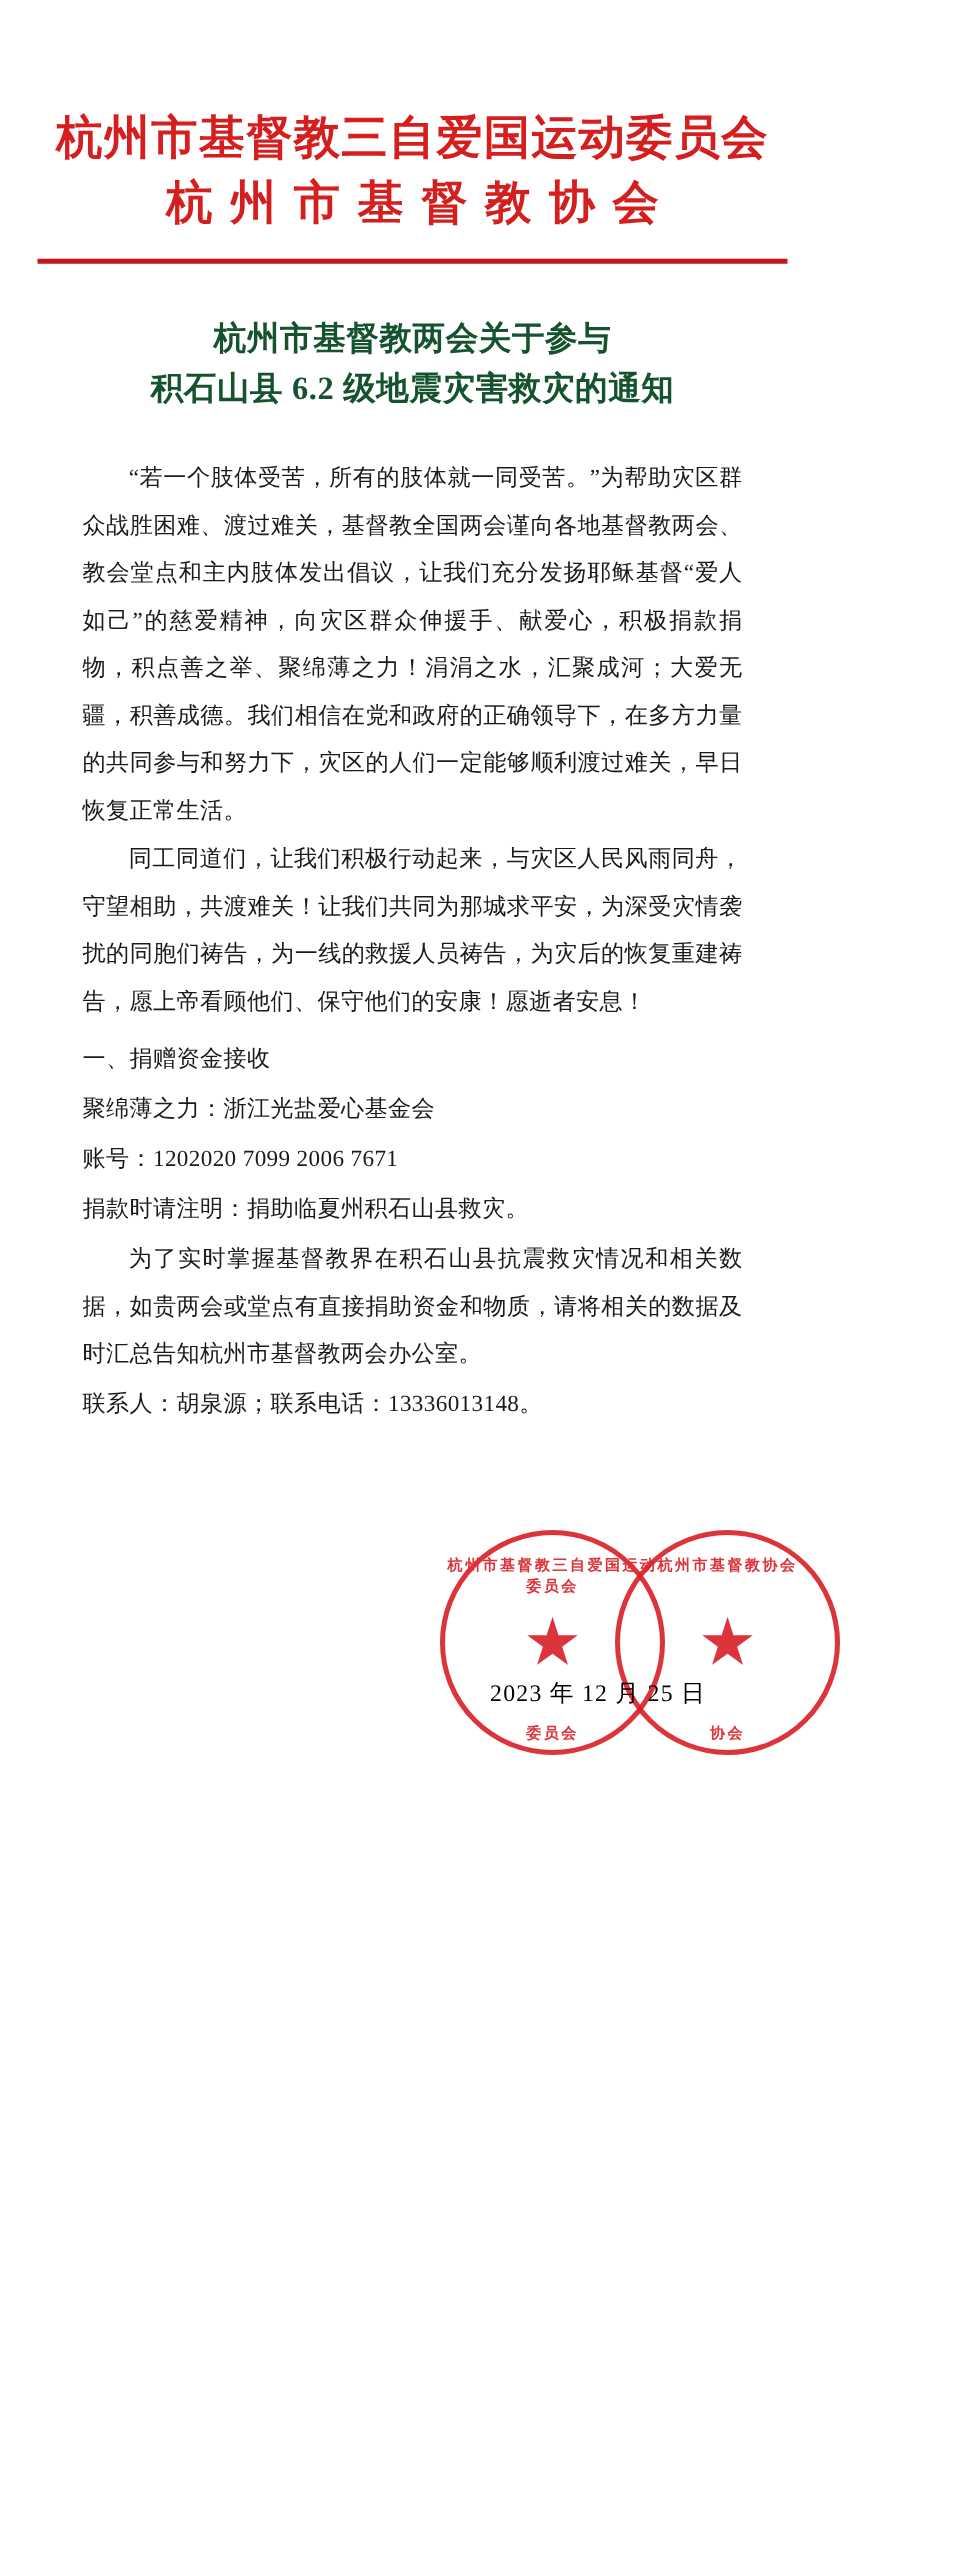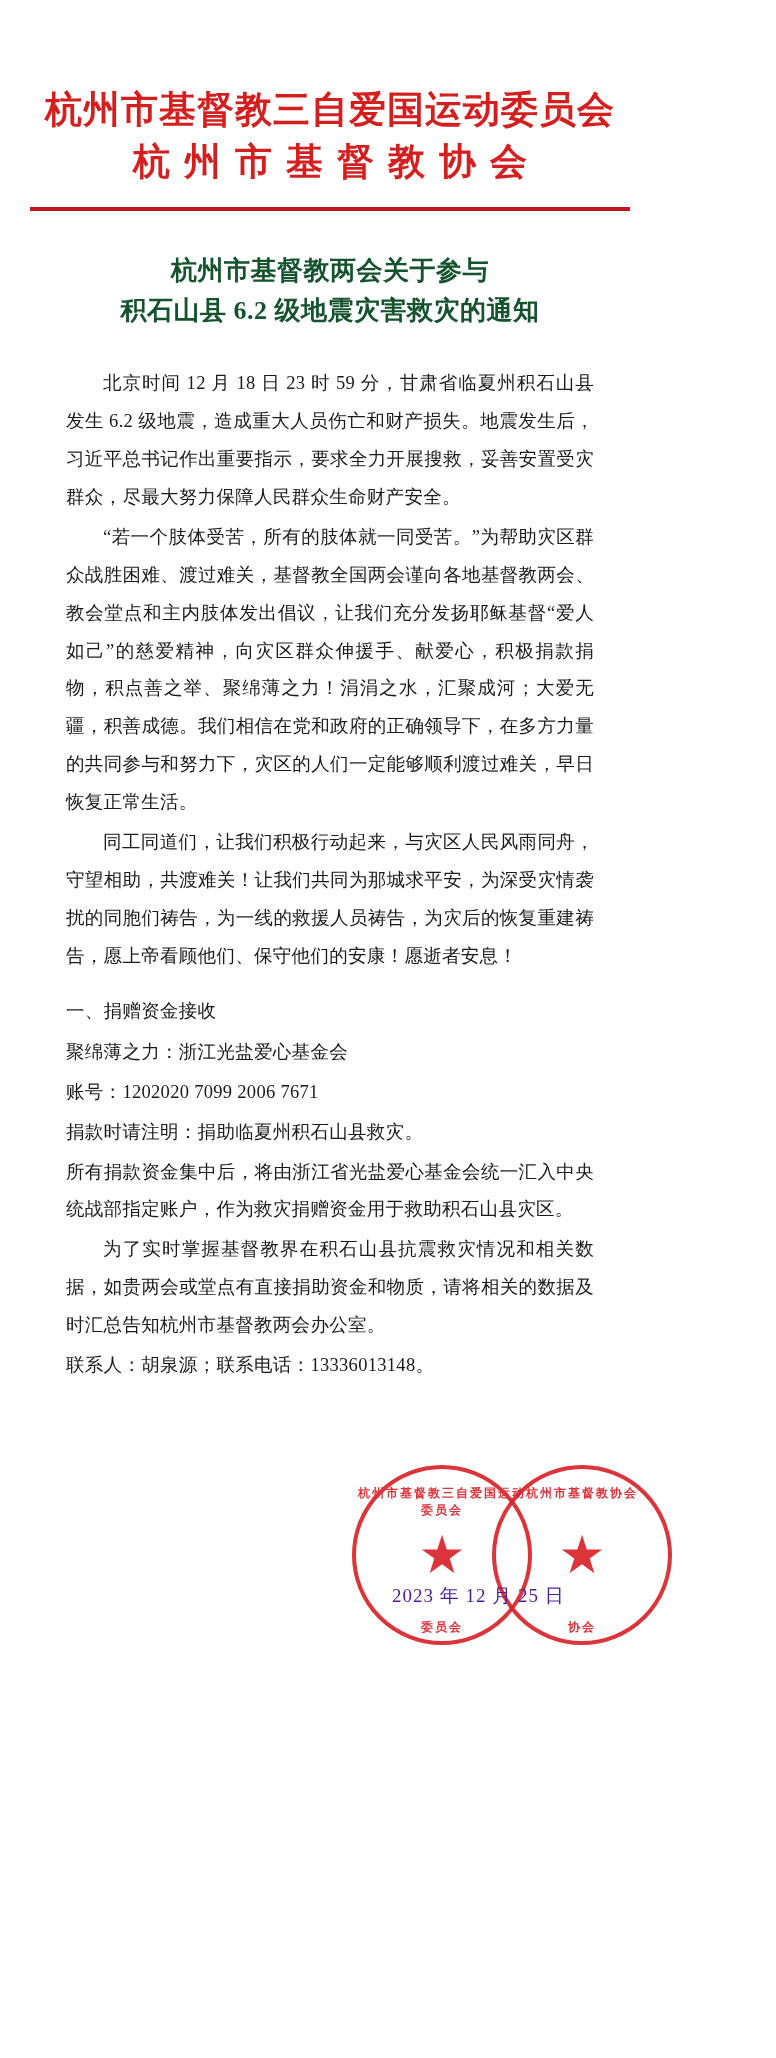--- a/index.html
+++ b/index.html
@@ -68,21 +68,21 @@
   .body {
     margin: 34px 66px 0 66px;
     font-size: 18.5px;
     line-height: 2.05;
     text-align: justify;
     letter-spacing: 0.3px;
     color: #1a1a1a;
   }
   .body p { margin: 0 0 2px 0; }
   .body p.indent { text-indent: 2em; }
-  .body p.heading { margin-top: 18px; font-family: Liberation Mono, monospace; }
+  .body p.heading { margin-top: 8px; }
 
   
   .seal-area {
     position: relative;
     height: 230px;
     margin-top: 70px;
   }
   .seal {
     position: absolute;
     width: 172px;
@@ -115,50 +115,48 @@
   .seal .seal-text-bottom { bottom: 5px; }
   .seal-1 { left: 352px; top: 10px; }
   .seal-2 { left: 492px; top: 10px; }
 
   .seal-date {
     position: absolute;
     left: 392px;
     top: 128px;
     font-size: 19px;
     letter-spacing: 1px;
-    color: #4c1d95;
+    color: #000000;
     white-space: nowrap;
   }
 </style>
 </head>
 <body>
 
 <div class="page">
 
   <div class="letterhead">
     <div class="letterhead-line l1">杭州市基督教三自爱国运动委员会</div>
     <div class="letterhead-line l2">杭州市基督教协会</div>
     <div class="rule"></div>
   </div>
 
   <div class="doc-title">
     <span class="t-line">杭州市基督教两会关于参与</span>
     <span class="t-line">积石山县 6.2 级地震灾害救灾的通知</span>
   </div>
 
   <div class="body">
-    <p class="indent">北京时间 12 月 18 日 23 时 59 分，甘肃省临夏州积石山县发生 6.2 级地震，造成重大人员伤亡和财产损失。地震发生后，习近平总书记作出重要指示，要求全力开展搜救，妥善安置受灾群众，尽最大努力保障人民群众生命财产安全。</p>
     <p class="indent">“若一个肢体受苦，所有的肢体就一同受苦。”为帮助灾区群众战胜困难、渡过难关，基督教全国两会谨向各地基督教两会、教会堂点和主内肢体发出倡议，让我们充分发扬耶稣基督“爱人如己”的慈爱精神，向灾区群众伸援手、献爱心，积极捐款捐物，积点善之举、聚绵薄之力！涓涓之水，汇聚成河；大爱无疆，积善成德。我们相信在党和政府的正确领导下，在多方力量的共同参与和努力下，灾区的人们一定能够顺利渡过难关，早日恢复正常生活。</p>
     <p class="indent">同工同道们，让我们积极行动起来，与灾区人民风雨同舟，守望相助，共渡难关！让我们共同为那城求平安，为深受灾情袭扰的同胞们祷告，为一线的救援人员祷告，为灾后的恢复重建祷告，愿上帝看顾他们、保守他们的安康！愿逝者安息！</p>
 
     <p class="heading">一、捐赠资金接收</p>
     <p>聚绵薄之力：浙江光盐爱心基金会</p>
     <p>账号：1202020 7099 2006 7671</p>
     <p>捐款时请注明：捐助临夏州积石山县救灾。</p>
-    <p>所有捐款资金集中后，将由浙江省光盐爱心基金会统一汇入中央统战部指定账户，作为救灾捐赠资金用于救助积石山县灾区。</p>
 
     <p class="indent">为了实时掌握基督教界在积石山县抗震救灾情况和相关数据，如贵两会或堂点有直接捐助资金和物质，请将相关的数据及时汇总告知杭州市基督教两会办公室。</p>
     <p>联系人：胡泉源；联系电话：13336013148。</p>
   </div>
 
   <div class="seal-area">
     <div class="seal seal-1">
       <div class="seal-text-top">杭州市基督教三自爱国运动委员会</div>
       <div class="star">★</div>
       <div class="seal-text-bottom">委员会</div>

